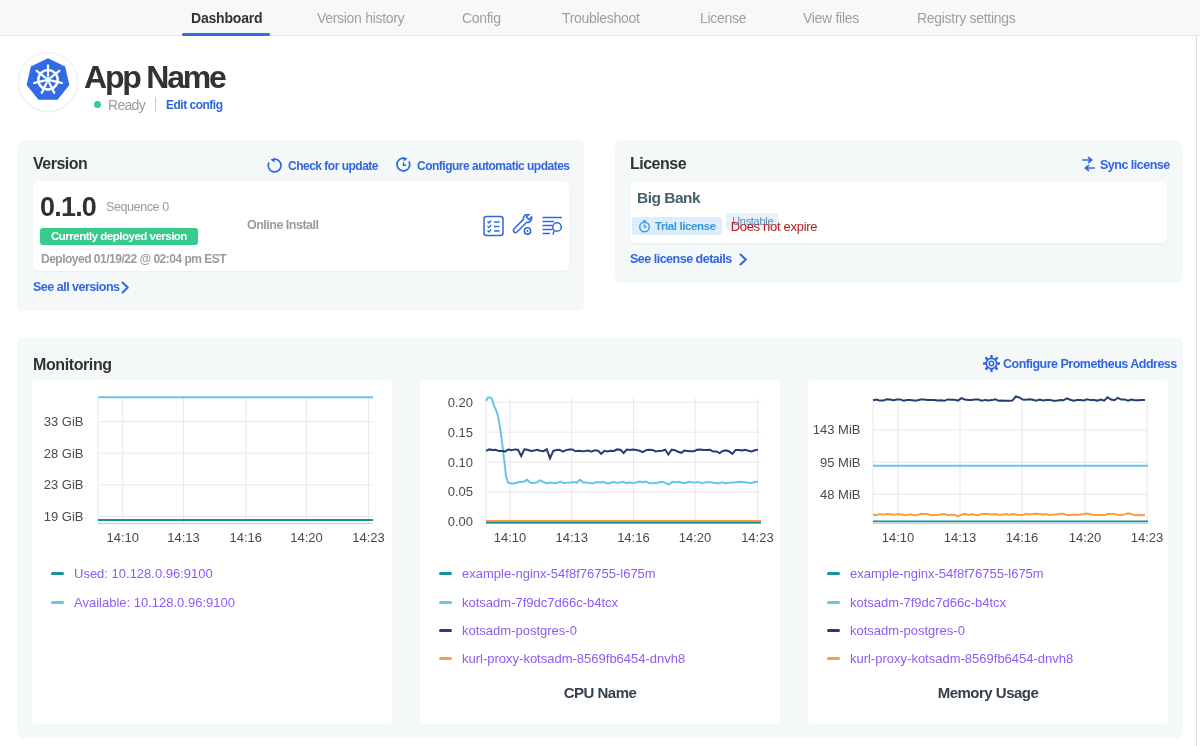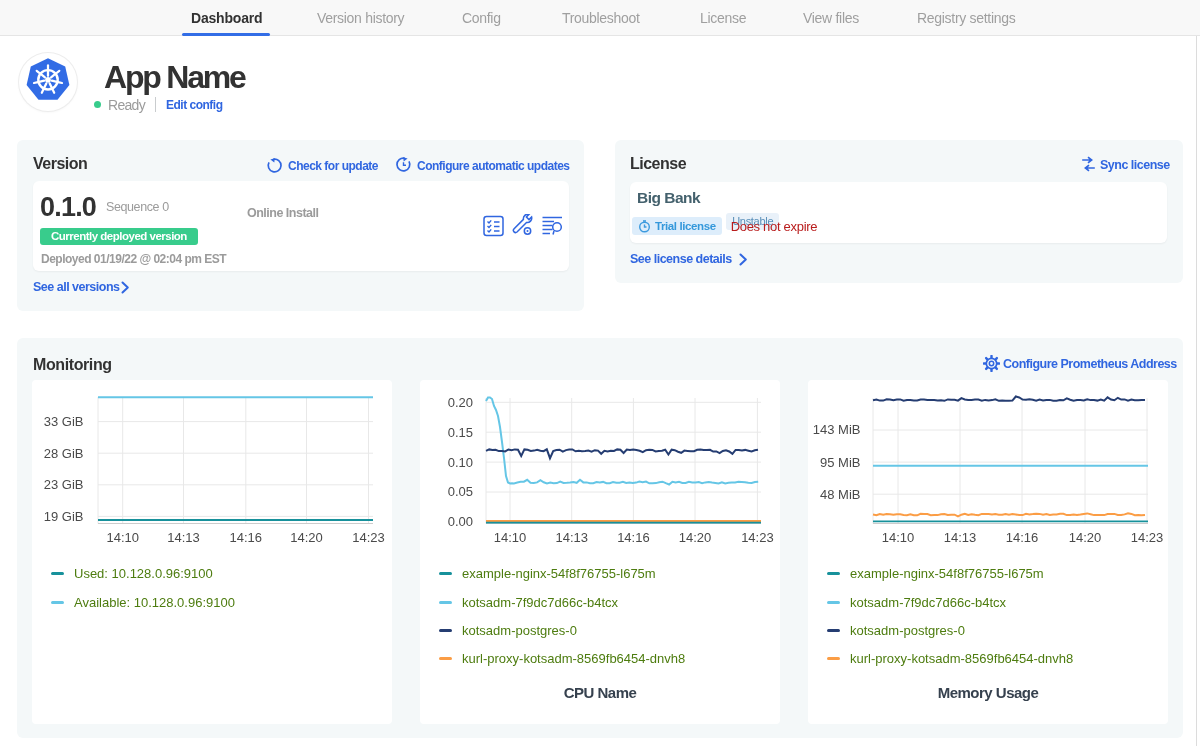--- a/index.html
+++ b/index.html
@@ -6,48 +6,48 @@
 html,body { width:1200px; height:746px; background:#fff; font-family:"Liberation Sans", sans-serif; overflow:hidden; }
 .abs { position:absolute; }
 body { position:relative; }
 
 .nav { position:absolute; top:0; left:0; width:1200px; height:36px; background:#f8f8f8; border-bottom:1px solid #e5e5e5; }
 .tab { position:absolute; top:0; height:36px; line-height:37px; font-size:14px; color:#9f9f9f; font-weight:400; letter-spacing:-0.3px; }
 .tab.active { color:#323232; font-weight:600; letter-spacing:-0.2px; }
 .tabline { position:absolute; top:33px; height:3px; background:#326de6; border-radius:2px; }
 
 .klogo { position:absolute; left:19px; top:53px; width:58px; height:58px; border-radius:50%; background:#fff; box-shadow:0 0 0 1px #ededed, 0 1px 3px rgba(0,0,0,0.06); }
-.appname { position:absolute; left:104px; top:59px; font-size:32px; font-weight:700; color:#323232; letter-spacing:-2.2px; }
+.appname { position:absolute; left:84px; top:59px; font-size:32px; font-weight:700; color:#323232; letter-spacing:-2.2px; }
 .readyrow { position:absolute; left:94px; top:95px; height:19px; display:flex; align-items:center; }
 .gdot { width:7px; height:7px; border-radius:50%; background:#38cc8c; margin-right:7px; }
 .readytxt { font-size:14px; color:#9b9b9b; font-weight:400; letter-spacing:-0.7px; }
 .vsep { width:1px; height:15px; background:#c9ccce; margin:0 10px; }
 .editcfg { font-size:12px; color:#3066e0; font-weight:700; letter-spacing:-0.5px; }
 
 .card { position:absolute; background:#f4f8f9; border-radius:6px; }
 .whitecard { position:absolute; background:#fff; border-radius:6px; box-shadow:0 1px 2px rgba(0,0,0,0.05); }
 .cardtitle { font-size:16px; font-weight:700; color:#323232; letter-spacing:-0.5px;text-align:right; }
 .bluelink { color:#3066e0; font-weight:700; font-size:12.5px; letter-spacing:-0.5px; white-space:nowrap; }
 .bluelink13 { color:#3066e0; font-weight:700; font-size:12px; letter-spacing:-0.5px; white-space:nowrap; }
 
 .vnum { position:absolute; left:40px; top:192px; font-size:27px; font-weight:700; color:#323232; letter-spacing:-0.8px; }
 .seq { position:absolute; left:106px; top:200px; font-size:12.5px; color:#9b9b9b; font-weight:500; letter-spacing:-0.4px; }
 .greenbadge { position:absolute; left:40px; top:228px; background:#38cc8c; color:#fff; font-size:11.5px; font-weight:700; letter-spacing:-0.5px; height:17px; line-height:17px; padding:0 11px; border-radius:3px; }
 .deployed { position:absolute; left:41px; top:252px; font-size:12px; color:#9b9b9b; font-weight:700; letter-spacing:-0.5px; }
-.onlinei { position:absolute; left:247px; top:206px; font-size:12.5px; color:#9b9b9b; font-weight:700; letter-spacing:-0.5px; }
+.onlinei { position:absolute; left:247px; top:218px; font-size:12.5px; color:#9b9b9b; font-weight:700; letter-spacing:-0.5px; }
 
 .bigbank { font-size:15.5px; font-weight:700; color:#44616d; letter-spacing:-0.5px; }
 .unstable { background:#e9f1f9; color:#588eb8; font-size:11px; font-weight:500; letter-spacing:-0.3px; height:17px; line-height:17px; padding:0 6px; border-radius:3px;margin-top:24px; }
 .trialbadge { background:#ddedfb; color:#3498db; font-size:11.5px; font-weight:700; letter-spacing:-0.4px; height:18px; padding:0 6px; border-radius:3px; display:inline-flex; align-items:center; }
 .noexpire { font-size:13px; color:#b91c1c; font-weight:500; letter-spacing:-0.3px; }
 
 .chartcard { position:absolute; top:380px; width:360px; height:344px; background:#fff; border-radius:4px; }
 .legrow { position:absolute; display:flex; align-items:center; height:14px; }
 .legdash { width:13px; height:3px; border-radius:2px; margin-right:10px; flex:none; }
-.legtxt { font-size:13px; color:#4d7c0f; }
+.legtxt { font-size:13px; color:#8b5cf6; }
 .charttitle { position:absolute; width:100%; text-align:center; font-size:15px; font-weight:700; color:#36414e; letter-spacing:-0.5px; }
 svg text { font-family:"Liberation Sans", sans-serif; }
 </style>
 </head>
 <body>
 
 <div class="nav"></div>
 <div class="tab active" style="left:191px;">Dashboard</div>
 <div class="tab" style="left:317px;">Version history</div>
 <div class="tab" style="left:462px;">Config</div>

